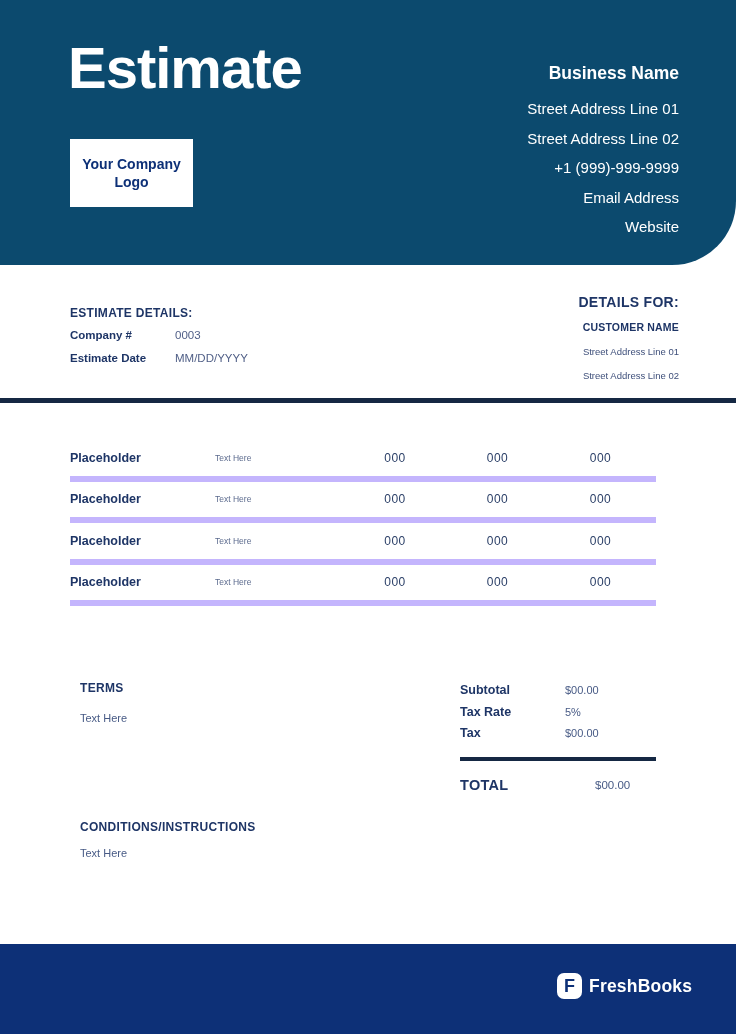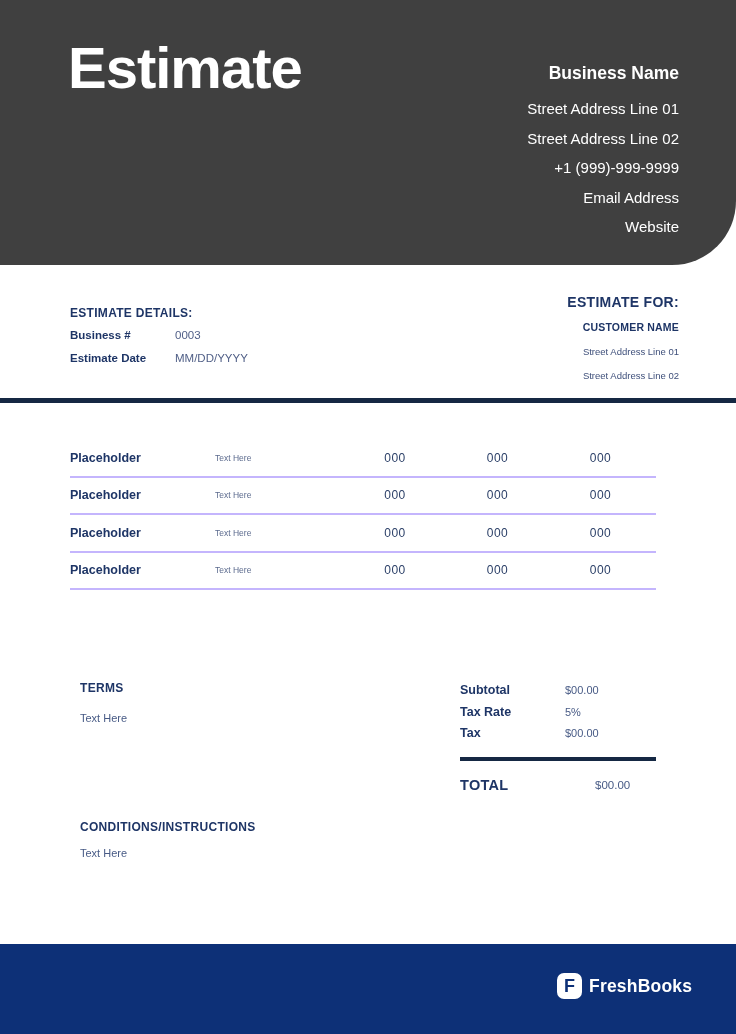--- a/index.html
+++ b/index.html
@@ -3,21 +3,21 @@
 <meta charset="utf-8">
 <style>
   html,body{margin:0;padding:0;background:#ffffff;}
   .page{
     position:relative;width:736px;height:1034px;overflow:hidden;
     font-family:"Liberation Sans",sans-serif;background:#ffffff;
   }
   
   .header{
     position:absolute;top:0;left:0;width:736px;height:265px;
-    background:#404040;border-bottom-right-radius:64px;
+    background:#0c4a6e;border-bottom-right-radius:64px;
   }
   .title{
     position:absolute;left:68px;top:38px;color:#ffffff;
     font-size:58px;font-weight:bold;letter-spacing:-1px;line-height:1.05;
   }
   .logo-box{
     position:absolute;left:70px;top:139px;width:123px;height:68px;
     background:#ffffff;display:flex;align-items:center;justify-content:center;
     text-align:center;color:#0d3077;font-weight:bold;font-size:14px;line-height:1.3;
   }
@@ -41,21 +41,21 @@
   .table{position:absolute;left:70px;top:440px;width:586px;color:#1e3566;}
   .trow{display:flex;align-items:center;}
   .c-item{width:145px;text-align:left;}
   .c-desc{width:125px;text-align:left;}
   .c-qty{width:110px;text-align:center;}
   .c-rate{width:95px;text-align:center;}
   .c-amt{width:111px;text-align:center;}
   .thead{align-items:flex-start;padding-top:12px;height:38px;border-bottom:4px solid #152843;}
   .th{font-size:11.5px;font-weight:bold;letter-spacing:.4px;}
   .th.c-desc{transform:translateY(4px);}
-  .tbody-row{height:35.5px;border-bottom:2px solid #c4b5fd;}
+  .tbody-row{height:35.5px;border-bottom:6px solid #c4b5fd;}
   .cell-item{font-size:12.5px;font-weight:bold;color:#1e3566;}
   .cell-desc{font-size:8.5px;color:#5c6b8e;}
   .cell-num{font-size:12px;letter-spacing:.5px;color:#2c4068;}
   
   .terms{position:absolute;left:80px;top:681px;color:#1e3566;}
   .terms-heading{font-size:12px;font-weight:bold;letter-spacing:.3px;}
   .terms-text{font-size:11px;color:#475a85;margin-top:17px;}
   .totals{position:absolute;left:460px;top:680px;width:196px;color:#1e3566;}
   .totals-row{display:flex;line-height:21.5px;}
   .totals-label{width:105px;font-size:12.5px;font-weight:bold;}
@@ -80,44 +80,47 @@
   }
   .brand-name{color:#ffffff;font-size:17.5px;font-weight:bold;margin-left:7px;letter-spacing:.2px;}
 </style>
 </head>
 <body>
 
 <div class="page">
 
   <div class="header">
     <div class="title">Estimate</div>
+    <div class="logo-box">
+      <span>Your Company Logo</span>
+    </div>
     <div class="biz">
       <div class="biz-name">Business Name</div>
       <div class="biz-line">Street Address Line 01</div>
       <div class="biz-line">Street Address Line 02</div>
       <div class="biz-line">+1 (999)-999-9999</div>
       <div class="biz-line">Email Address</div>
       <div class="biz-line">Website</div>
     </div>
   </div>
 
   <div class="details">
     <div class="details-heading">ESTIMATE DETAILS:</div>
     <div class="detail-row">
-      <div class="detail-label">Business #</div>
+      <div class="detail-label">Company #</div>
       <div class="detail-value">0003</div>
     </div>
     <div class="detail-row">
       <div class="detail-label">Estimate Date</div>
       <div class="detail-value">MM/DD/YYYY</div>
     </div>
   </div>
 
   <div class="prepared">
-    <div class="prepared-heading">ESTIMATE FOR:</div>
+    <div class="prepared-heading">DETAILS FOR:</div>
     <div class="prepared-customer">CUSTOMER NAME</div>
     <div class="prepared-line">Street Address Line 01</div>
     <div class="prepared-line">Street Address Line 02</div>
   </div>
 
   <div class="divider"></div>
 
   <div class="table">
 
     <div class="trow tbody-row">

